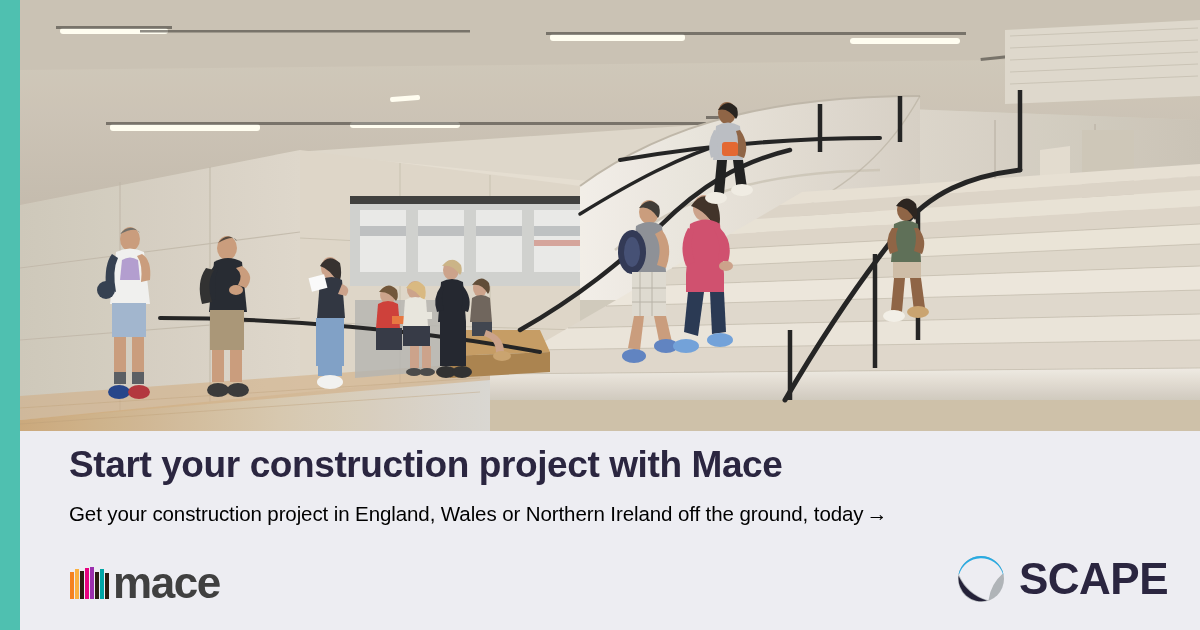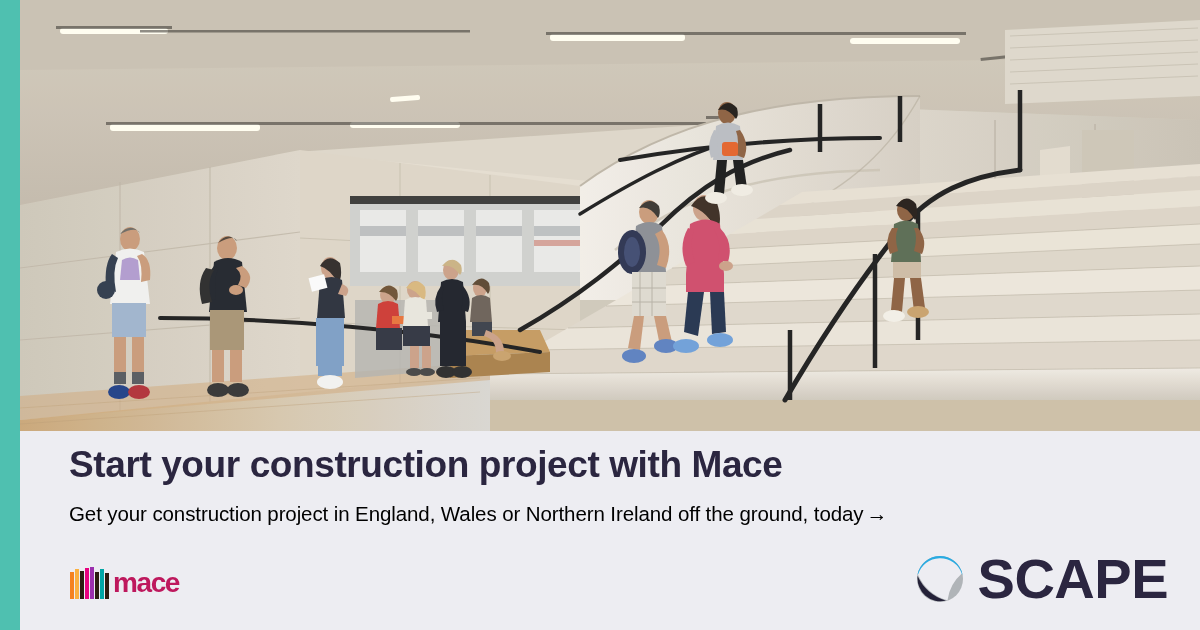--- a/index.html
+++ b/index.html
@@ -80,42 +80,42 @@
     height: 32px;
     margin-right: 3px;
   }
   .mace-bars i {
     display: block;
     width: 4px;
     margin-right: 1px;
   }
   .mace-word {
     font-family: "Liberation Sans", sans-serif;
-    font-size: 28px;
+    font-size: 44px;
     font-weight: bold;
     letter-spacing: -1.4px;
-    color: #be185d;
+    color: #404040;
     line-height: 32px;
     text-align: center;
   }
 
   
   .scape-logo {
     position: absolute;
     right: 32px; top: 124px;
     display: flex;
     align-items: center;
   }
   .scape-mark {
     width: 48px; height: 48px;
     margin-right: 14px;
     flex: 0 0 auto;
   }
   .scape-word {
-    font-size: 56px;
+    font-size: 44px;
     font-weight: bold;
     letter-spacing: -0.5px;
     color: #2B2640;
     line-height: 44px;
   }
 </style>
 </head>
 <body>
 
 <div class="banner">

